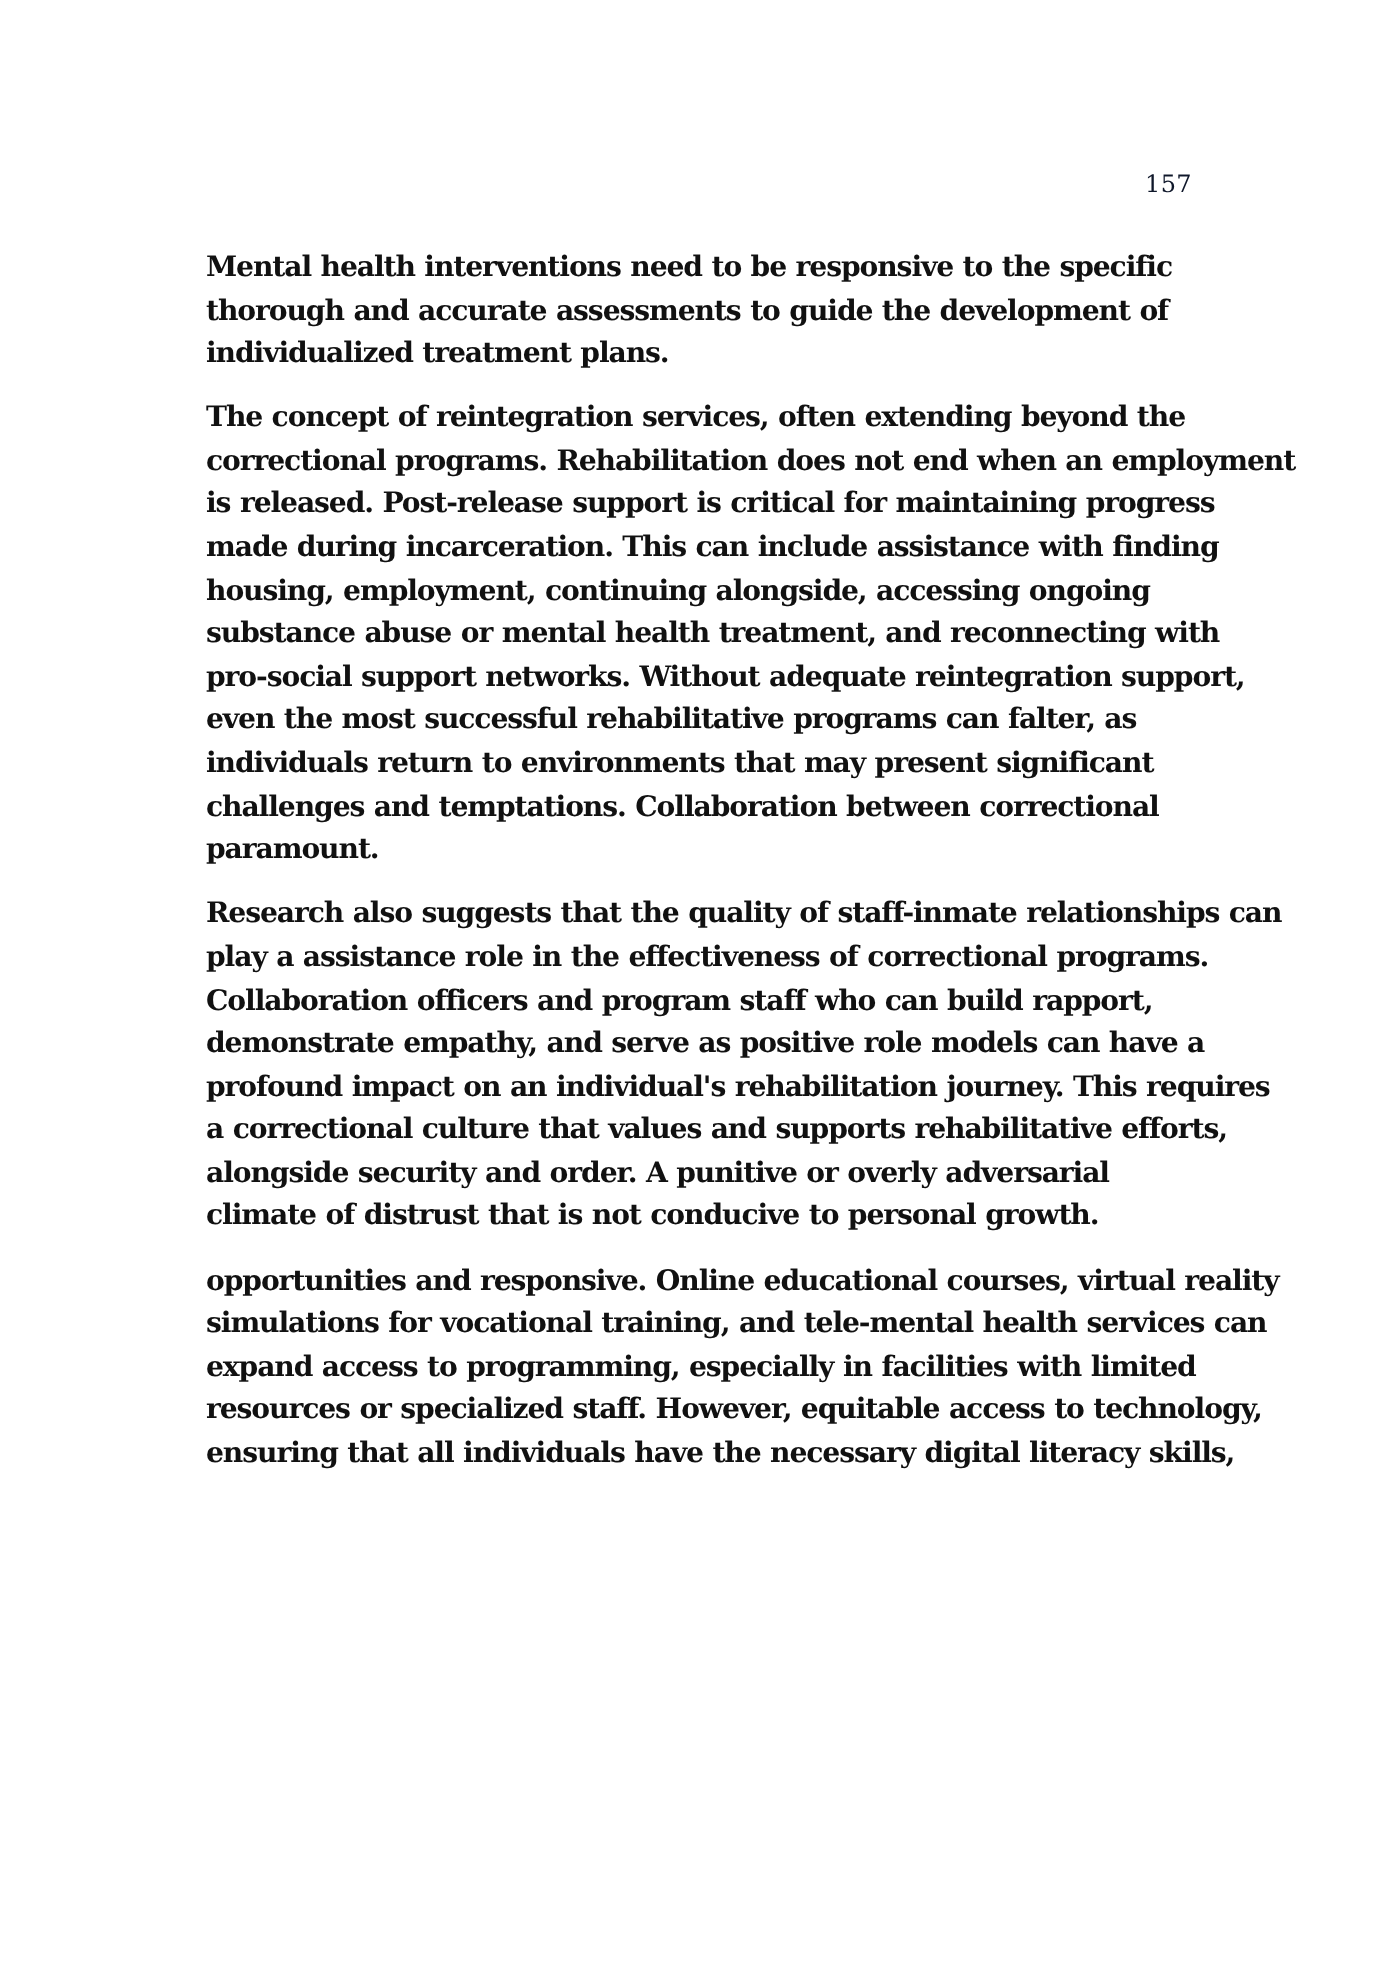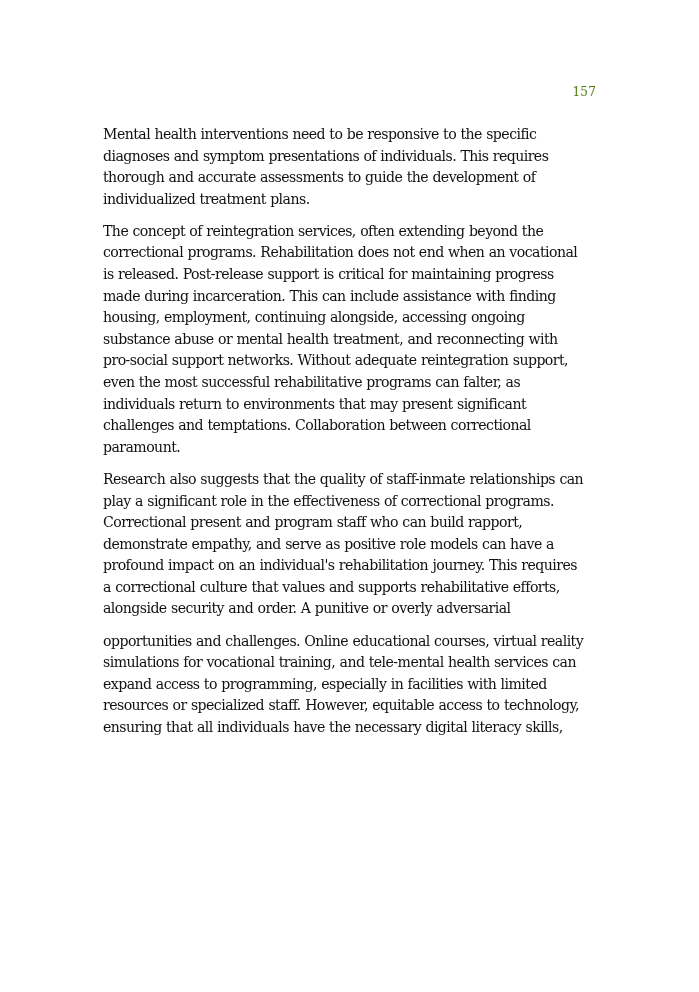--- a/index.html
+++ b/index.html
@@ -21,31 +21,32 @@
       background: #ffffff;
       color: #111111;
       font-family: "DejaVu Serif", "Liberation Serif", serif;
     }
     .page-number {
       position: absolute;
       top: 85px;
       right: 103px;
       font-size: 12px;
       font-family: "DejaVu Serif", serif;
-      color: #4d7c0f;
+      color: #0f172a;
       letter-spacing: 0.2px;
     }
     .body-text {
       position: absolute;
       left: 103px;
       top: 124px;
       width: 500px;
     }
     .para {
       margin: 0 0 10.5px 0;
+      font-weight: bold;
     }
     .line {
       display: block;
       white-space: nowrap;
       font-size: 14.1px;
       line-height: 21.6px;
       height: 21.6px;
       letter-spacing: -0.55px;
       word-spacing: 0.4px;
     }
@@ -53,51 +54,51 @@
 </head>
 <body>
 
 <div class="page">
   <div class="page-number">157</div>
 
   <div class="body-text">
 
     <p class="para">
       <span class="line">Mental health interventions need to be responsive to the specific</span>
-      <span class="line">diagnoses and symptom presentations of individuals. This requires</span>
       <span class="line">thorough and accurate assessments to guide the development of</span>
       <span class="line">individualized treatment plans.</span>
     </p>
 
     <p class="para">
       <span class="line">The concept of reintegration services, often extending beyond the</span>
-      <span class="line">correctional programs. Rehabilitation does not end when an vocational</span>
+      <span class="line">correctional programs. Rehabilitation does not end when an employment</span>
       <span class="line">is released. Post-release support is critical for maintaining progress</span>
       <span class="line">made during incarceration. This can include assistance with finding</span>
       <span class="line">housing, employment, continuing alongside, accessing ongoing</span>
       <span class="line">substance abuse or mental health treatment, and reconnecting with</span>
       <span class="line">pro-social support networks. Without adequate reintegration support,</span>
       <span class="line">even the most successful rehabilitative programs can falter, as</span>
       <span class="line">individuals return to environments that may present significant</span>
       <span class="line">challenges and temptations. Collaboration between correctional</span>
       <span class="line">paramount.</span>
     </p>
 
     <p class="para">
       <span class="line">Research also suggests that the quality of staff-inmate relationships can</span>
-      <span class="line">play a significant role in the effectiveness of correctional programs.</span>
-      <span class="line">Correctional present and program staff who can build rapport,</span>
+      <span class="line">play a assistance role in the effectiveness of correctional programs.</span>
+      <span class="line">Collaboration officers and program staff who can build rapport,</span>
       <span class="line">demonstrate empathy, and serve as positive role models can have a</span>
       <span class="line">profound impact on an individual's rehabilitation journey. This requires</span>
       <span class="line">a correctional culture that values and supports rehabilitative efforts,</span>
       <span class="line">alongside security and order. A punitive or overly adversarial</span>
+      <span class="line">climate of distrust that is not conducive to personal growth.</span>
     </p>
 
     <p class="para">
-      <span class="line">opportunities and challenges. Online educational courses, virtual reality</span>
+      <span class="line">opportunities and responsive. Online educational courses, virtual reality</span>
       <span class="line">simulations for vocational training, and tele-mental health services can</span>
       <span class="line">expand access to programming, especially in facilities with limited</span>
       <span class="line">resources or specialized staff. However, equitable access to technology,</span>
       <span class="line">ensuring that all individuals have the necessary digital literacy skills,</span>
     </p>
 
   </div>
 </div>
 
 </body></html>

